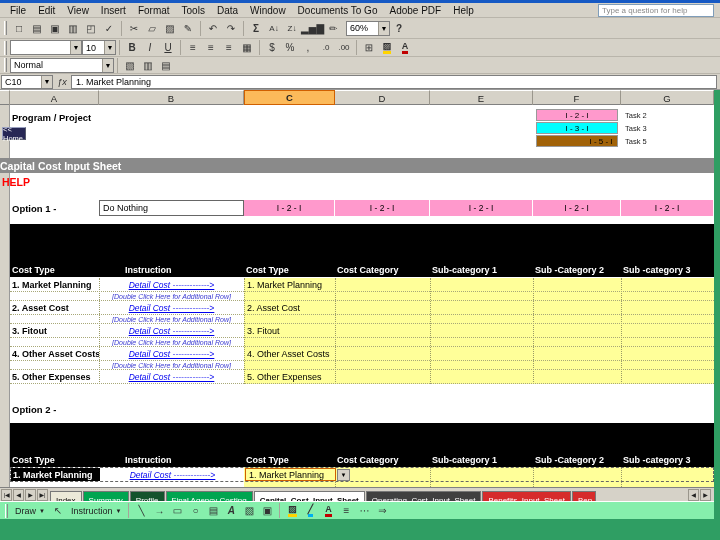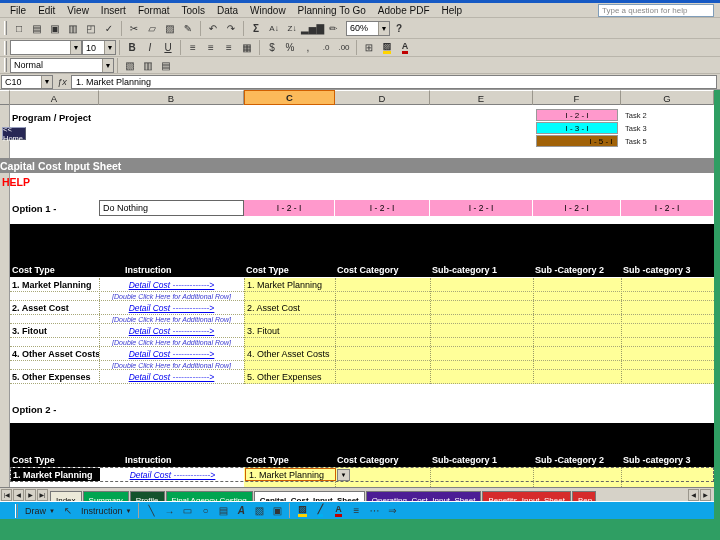--- a/index.html
+++ b/index.html
@@ -114,22 +114,22 @@
             border-top:1px solid #808080; display:flex; align-items:center; padding-left:1px; }
   .navbtn { width:11px; height:12px; font-size:6px; display:flex; align-items:center; justify-content:center;
             background:#d6d2c8; border:1px solid #9a968c; margin-right:1px; color:#222; }
   .tab { height:18px; display:flex; align-items:center; padding:2px 5px; font-size:8px;
          border:1px solid #777; margin-left:1px; white-space:nowrap; overflow:hidden;margin-top:11px; }
   .tab.active { font-weight:bold; }
   .tab-ben { max-width:24px; }
   .hscroll { margin-left:auto; display:flex; margin-right:2px; }
 
   
-  .drawbar { position:absolute; top:501px; left:0; width:720px; height:18px; background:#0ea5e9;
-             border-top:1px solid #fff; display:flex; align-items:center; padding-left:14px; }
+  .drawbar { position:absolute; top:501px; left:0; width:720px; height:18px; background:#86efac;
+             border-top:1px solid #fff; display:flex; align-items:center; padding-left:4px; }
   .drawbtn { height:15px; display:flex; align-items:center; font-size:9px; padding:0 4px; color:#222; }
   .drawbtn .dd2 { font-size:6px; margin-left:3px; }
 
   .greenbar { position:absolute; top:519px; left:0; width:720px; height:21px; background:#2f9e63; }
   .rightstrip { position:absolute; left:714px; top:90px; width:6px; height:429px; background:#2f9e63; }
 </style>
 </head>
 <body>
 
 <div class="screen">
@@ -138,21 +138,21 @@
 
   <div class="menubar">
     <span class="menu-item">File</span>
     <span class="menu-item">Edit</span>
     <span class="menu-item">View</span>
     <span class="menu-item">Insert</span>
     <span class="menu-item">Format</span>
     <span class="menu-item">Tools</span>
     <span class="menu-item">Data</span>
     <span class="menu-item">Window</span>
-    <span class="menu-item">Planning To Go</span>
+    <span class="menu-item">Documents To Go</span>
     <span class="menu-item">Adobe PDF</span>
     <span class="menu-item">Help</span>
     <input class="help-box" value="Type a question for help" style="">
   </div>
 
   <div class="toolbar tb-std">
     <span class="handle"></span>
     <span class="tbtn">□</span>
     <span class="tbtn">▤</span>
     <span class="tbtn">▣</span>
@@ -402,21 +402,21 @@
   <div class="tabbar">
     <span class="navbtn">|◀</span>
     <span class="navbtn">◀</span>
     <span class="navbtn">▶</span>
     <span class="navbtn">▶|</span>
     <span class="tab" style="background: rgb(236, 233, 216); color: rgb(0, 0, 0);">Index</span>
     <span class="tab" style="background: rgb(0, 165, 80); color: rgb(255, 255, 255);">Summary</span>
     <span class="tab" style="background: #14532d; color: rgb(255, 255, 255);">Profile</span>
     <span class="tab" style="background: rgb(0, 165, 80); color: rgb(255, 255, 255);">Final Agency Costing</span>
     <span class="tab active" style="background: rgb(255, 255, 255); color: rgb(0, 0, 0);">Capital_Cost_Input_Sheet</span>
-    <span class="tab" style="background: #4c1d95; color: rgb(255, 255, 255);">Operating_Cost_Input_Sheet</span>
+    <span class="tab" style="background: #404040; color: rgb(255, 255, 255);">Operating_Cost_Input_Sheet</span>
     <span class="tab" style="background: rgb(214, 43, 43); color: rgb(255, 255, 255);">Benefits_Input_Sheet</span>
     <span class="tab tab-ben" style="background: rgb(214, 43, 43); color: rgb(255, 255, 255);">Ben</span>
     <span class="hscroll">
       <span class="navbtn">◀</span>
       <span class="navbtn">▶</span>
     </span>
   </div>
 
   <div class="drawbar">
     <span class="handle"></span>

